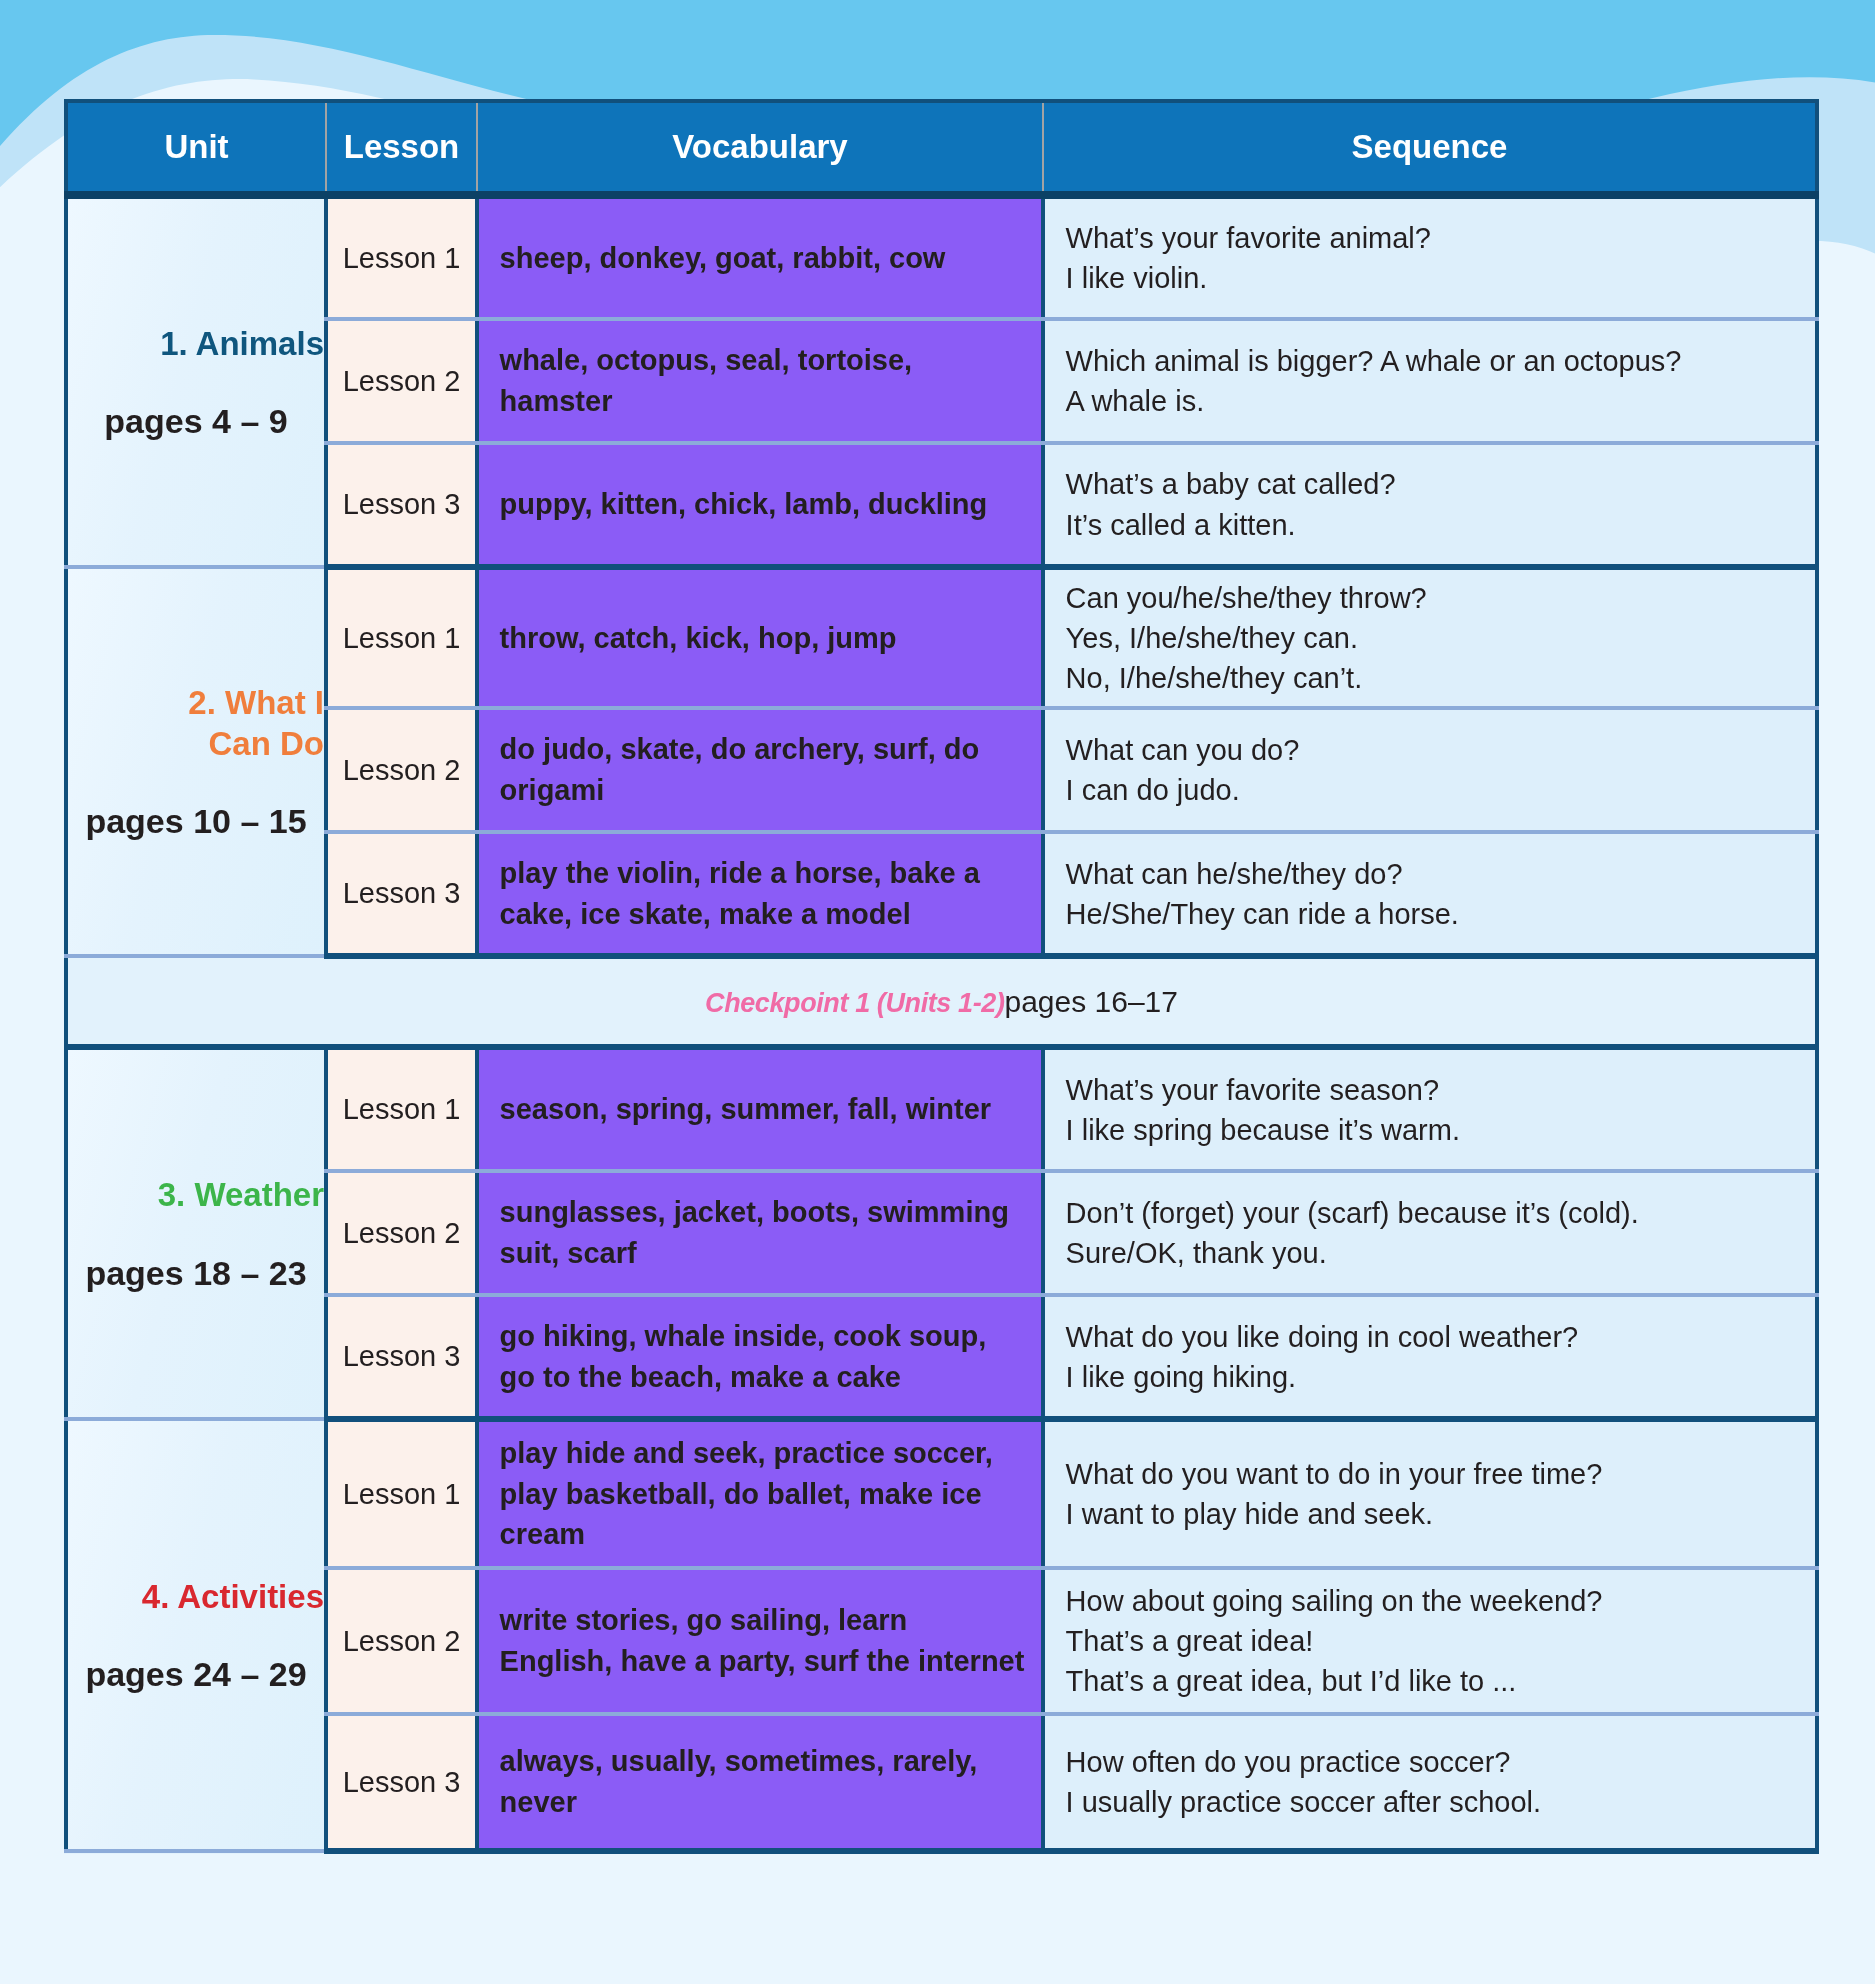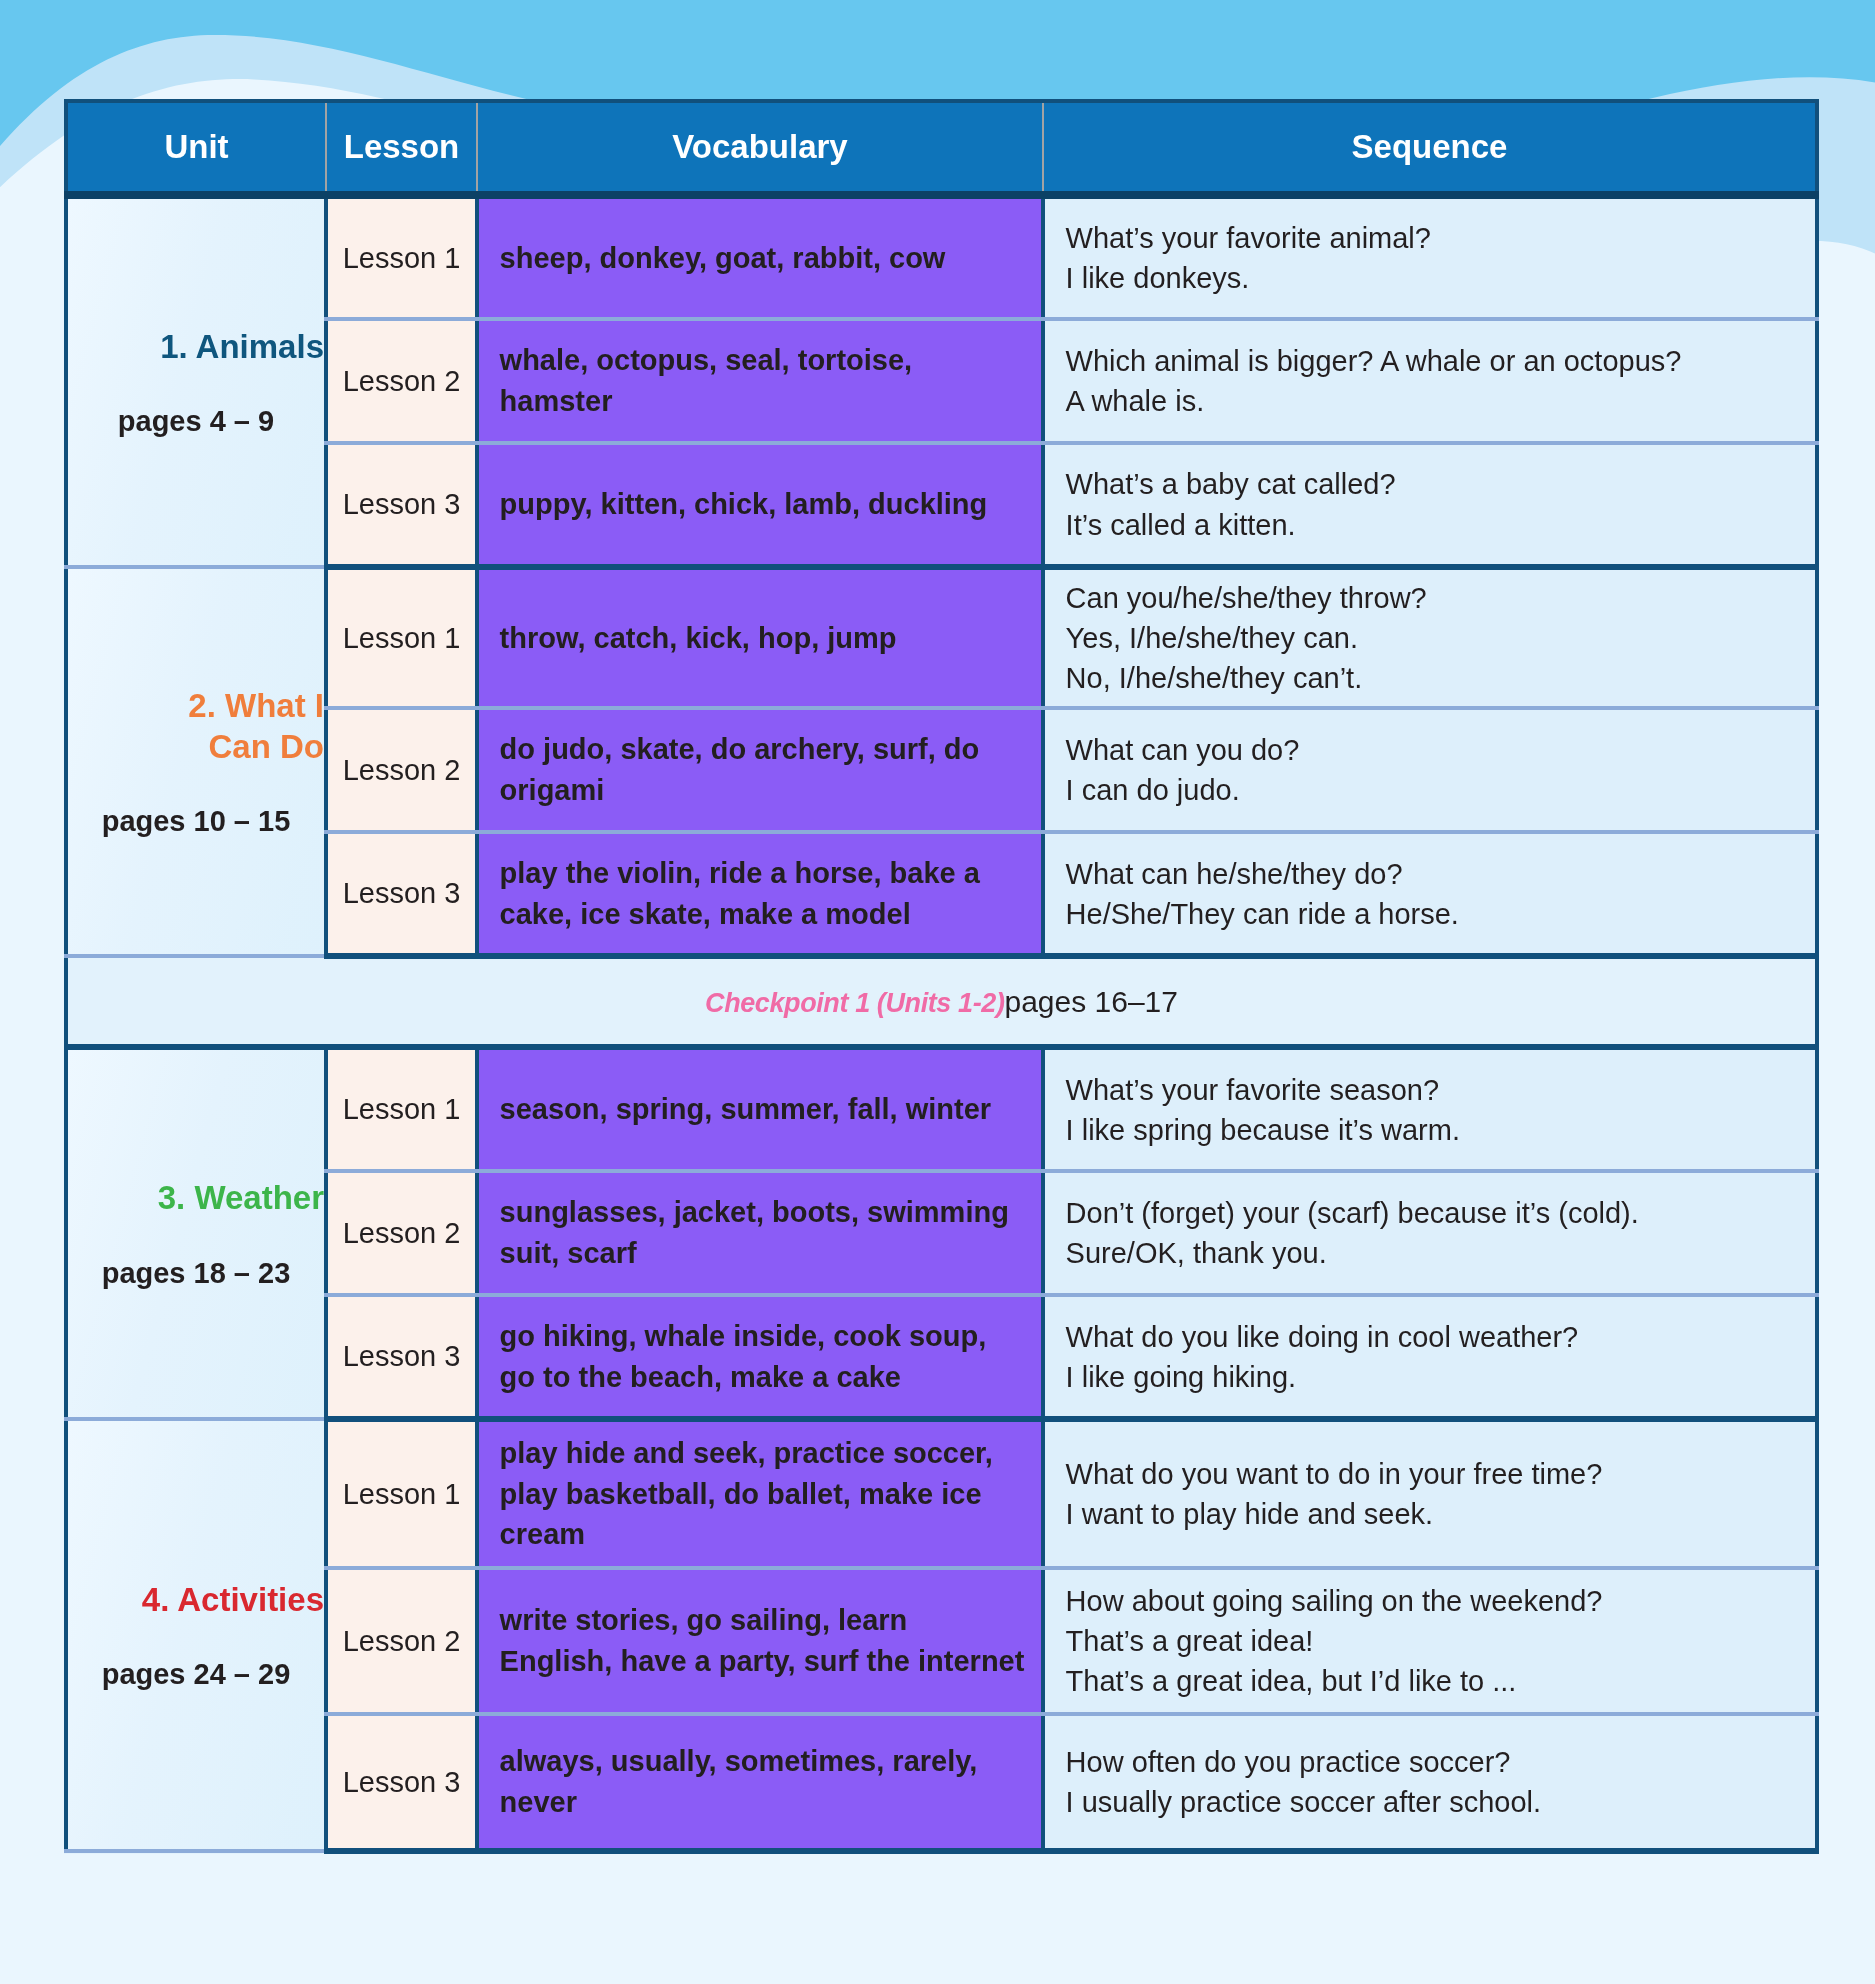--- a/index.html
+++ b/index.html
@@ -73,21 +73,21 @@
   .unit-name {
     font-weight: bold;
     font-size: 33px;
     line-height: 1.25;
     white-space: pre-line;
     text-align: right;
   }
   .unit-pages {
     margin-top: 38px;
     font-weight: bold;
-    font-size: 29px;
+    font-size: 34px;
     color: #231f20;
   }
   td.lesson-cell {
     background: #fcf1eb;
     text-align: center;
     font-size: 29px;
   }
   td.vocab-cell {
     background: #8b5cf6;
     padding: 8px 16px 8px 20.6px;
@@ -155,21 +155,21 @@
       </tr>
 
       <tr class="row-u1 div-light">
         <td class="unit-cell" rowspan="3">
           <div class="unit-name" style="color: rgb(15, 86, 126);">1. Animals</div>
           <div class="unit-pages">pages 4 – 9</div>
         </td>
         <td class="lesson-cell">Lesson 1</td>
         <td class="vocab-cell">sheep, donkey, goat, rabbit, cow</td>
         <td class="struct-cell">What’s your favorite animal?
-I like donkeys.</td>
+I like violin.</td>
       </tr>
       <tr class="row-u1 div-light">
         <td class="lesson-cell">Lesson 2</td>
         <td class="vocab-cell">whale, octopus, seal, tortoise, hamster</td>
         <td class="struct-cell">Which animal is bigger? A whale or an octopus?
 A whale is.</td>
       </tr>
       <tr class="row-u1 div-dark">
         <td class="lesson-cell">Lesson 3</td>
         <td class="vocab-cell">puppy, kitten, chick, lamb, duckling</td>

